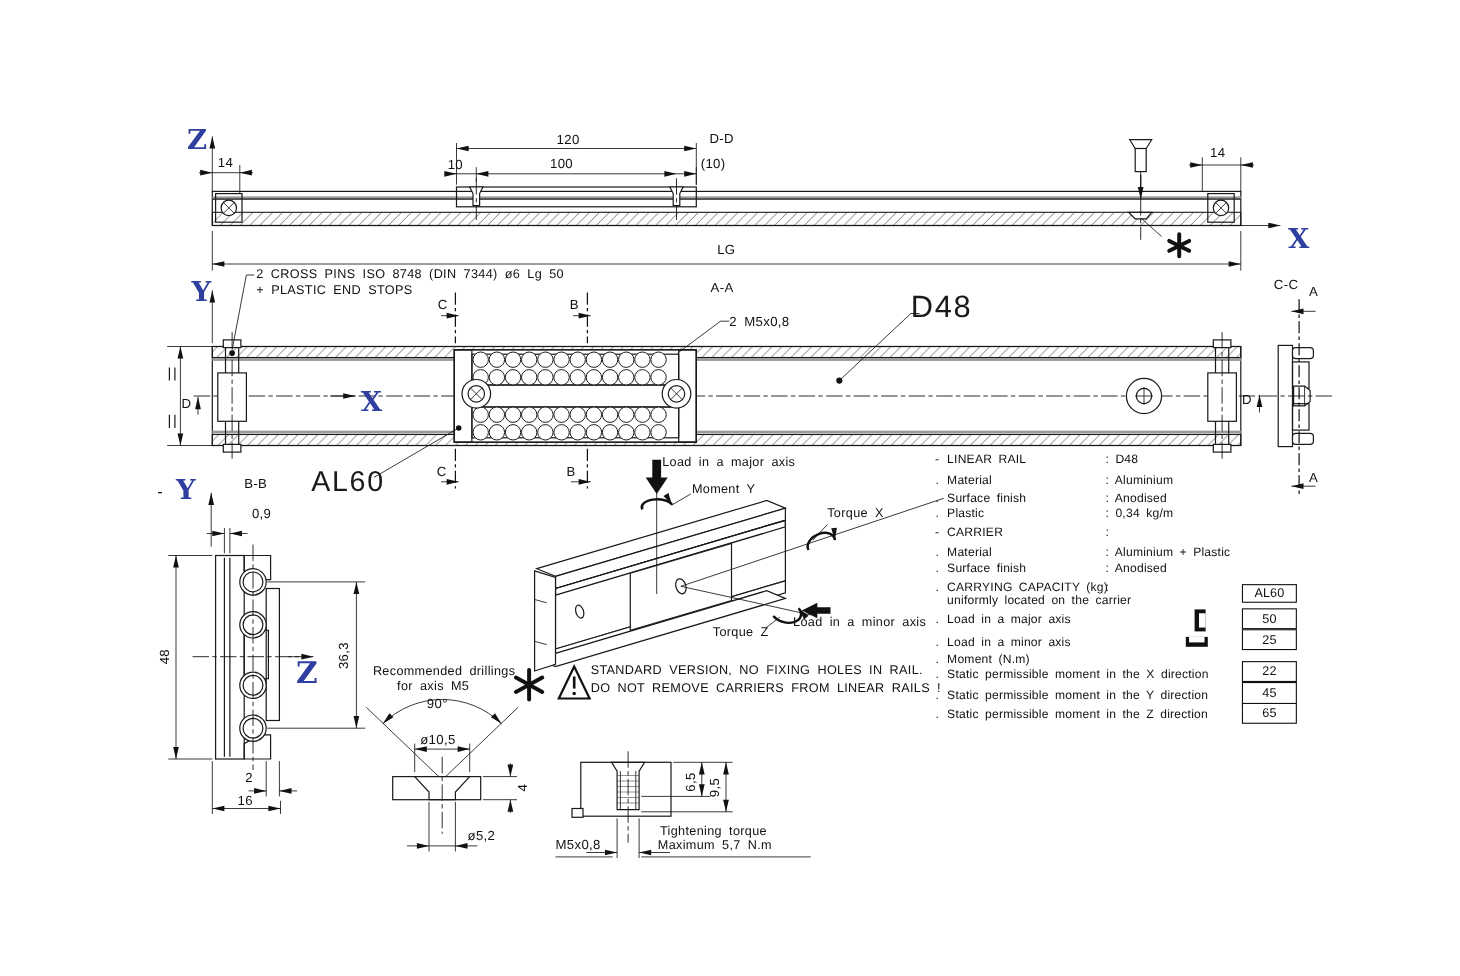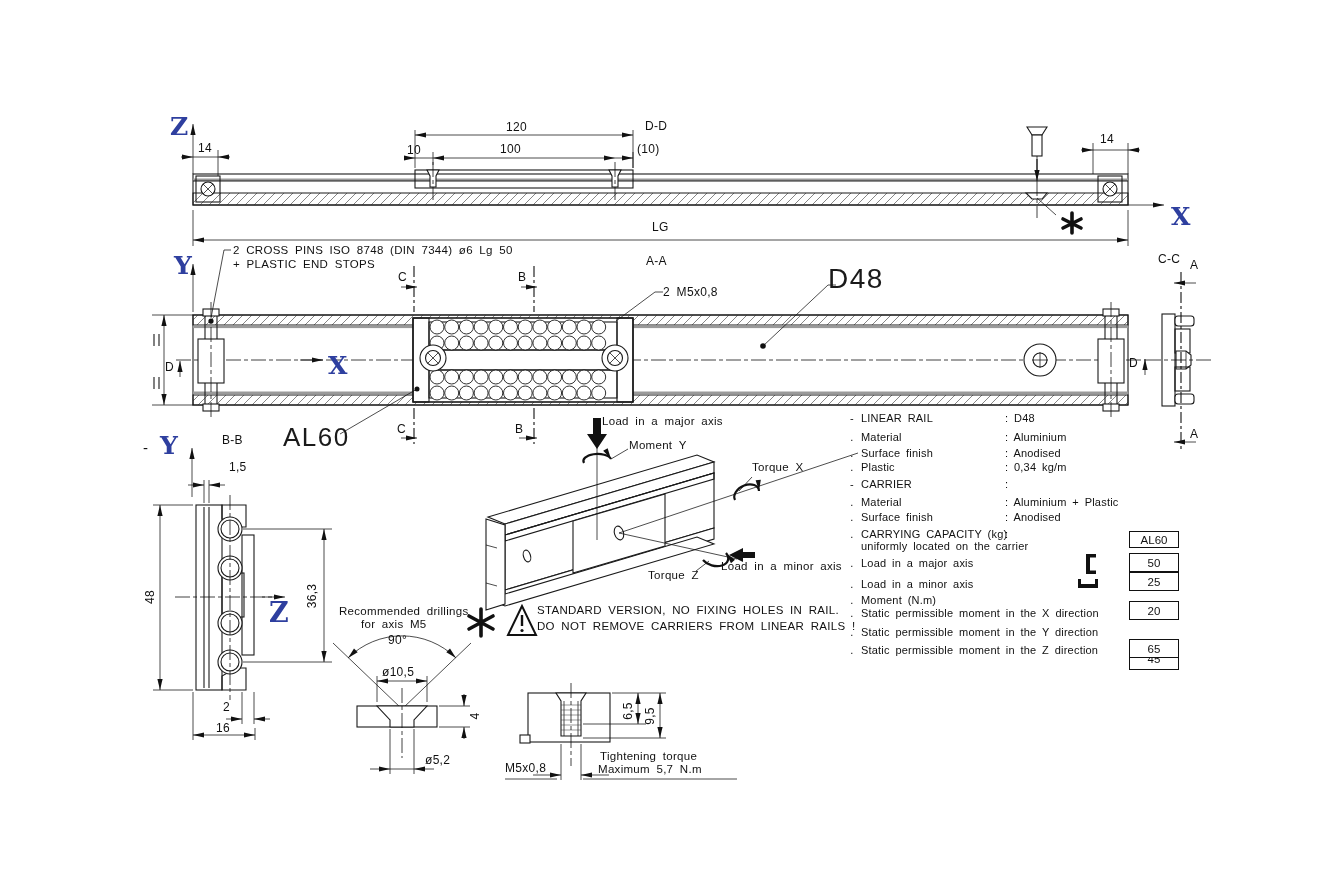--- a/index.html
+++ b/index.html
@@ -413,21 +413,21 @@
 <div class="lbl" style="left:518px;top:271px">B</div>
 <div class="lbl" style="left:515px;top:423px">B</div>
 <div class="lbl" style="left:165px;top:361px">D</div>
 <div class="lbl" style="left:1129px;top:357px">D</div>
 <div class="lbl big2" style="left:283px;top:424px">AL60</div>
 <div class="lbl" style="left:222px;top:434px">B-B</div>
 
 <div class="lbl" style="left:143px;top:440px;font-size:15px">-</div>
 <div class="lbl axis" style="left:160px;top:433px">Y</div>
 <div class="lbl axis axbig" style="left:269px;top:599px">Z</div>
-<div class="lbl" style="left:229px;top:461px">1,5</div>
+<div class="lbl" style="left:229px;top:461px">0,9</div>
 <div class="lbl rot" style="left:150px;top:597px">48</div>
 <div class="lbl rot" style="left:312px;top:596px">36,3</div>
 <div class="lbl" style="left:223px;top:701px">2</div>
 <div class="lbl" style="left:216px;top:722px">16</div>
 
 <div class="lbl s11" style="left:339px;top:606px">Recommended drillings</div>
 <div class="lbl s11" style="left:361px;top:619px">for axis M5</div>
 <div class="lbl" style="left:388px;top:634px">90°</div>
 <div class="lbl" style="left:382px;top:666px">ø10,5</div>
 <div class="lbl rot" style="left:475px;top:716px">4</div>
@@ -520,17 +520,17 @@
     </div>
 <div class="srow" style="top:644px">
       <span class="sb">.</span>
       <span class="sl">Static permissible moment in the Z direction</span>
       <span class="sv"></span>
     </div>
 
 <div class="box" style="top:531px;height:17px">AL60</div>
 <div class="box" style="top:553px;height:19px">50</div>
 <div class="box" style="top:572px;height:19px">25</div>
-<div class="box" style="top:601px;height:19px">20</div>
-<div class="box" style="top:648px;height:22px">45</div>
+<div class="box" style="top:601px;height:19px">22</div>
+<div class="box" style="top:620px;height:22px">45</div>
 <div class="box" style="top:639px;height:19px">65</div>
 
 </div>
 
 </body></html>

